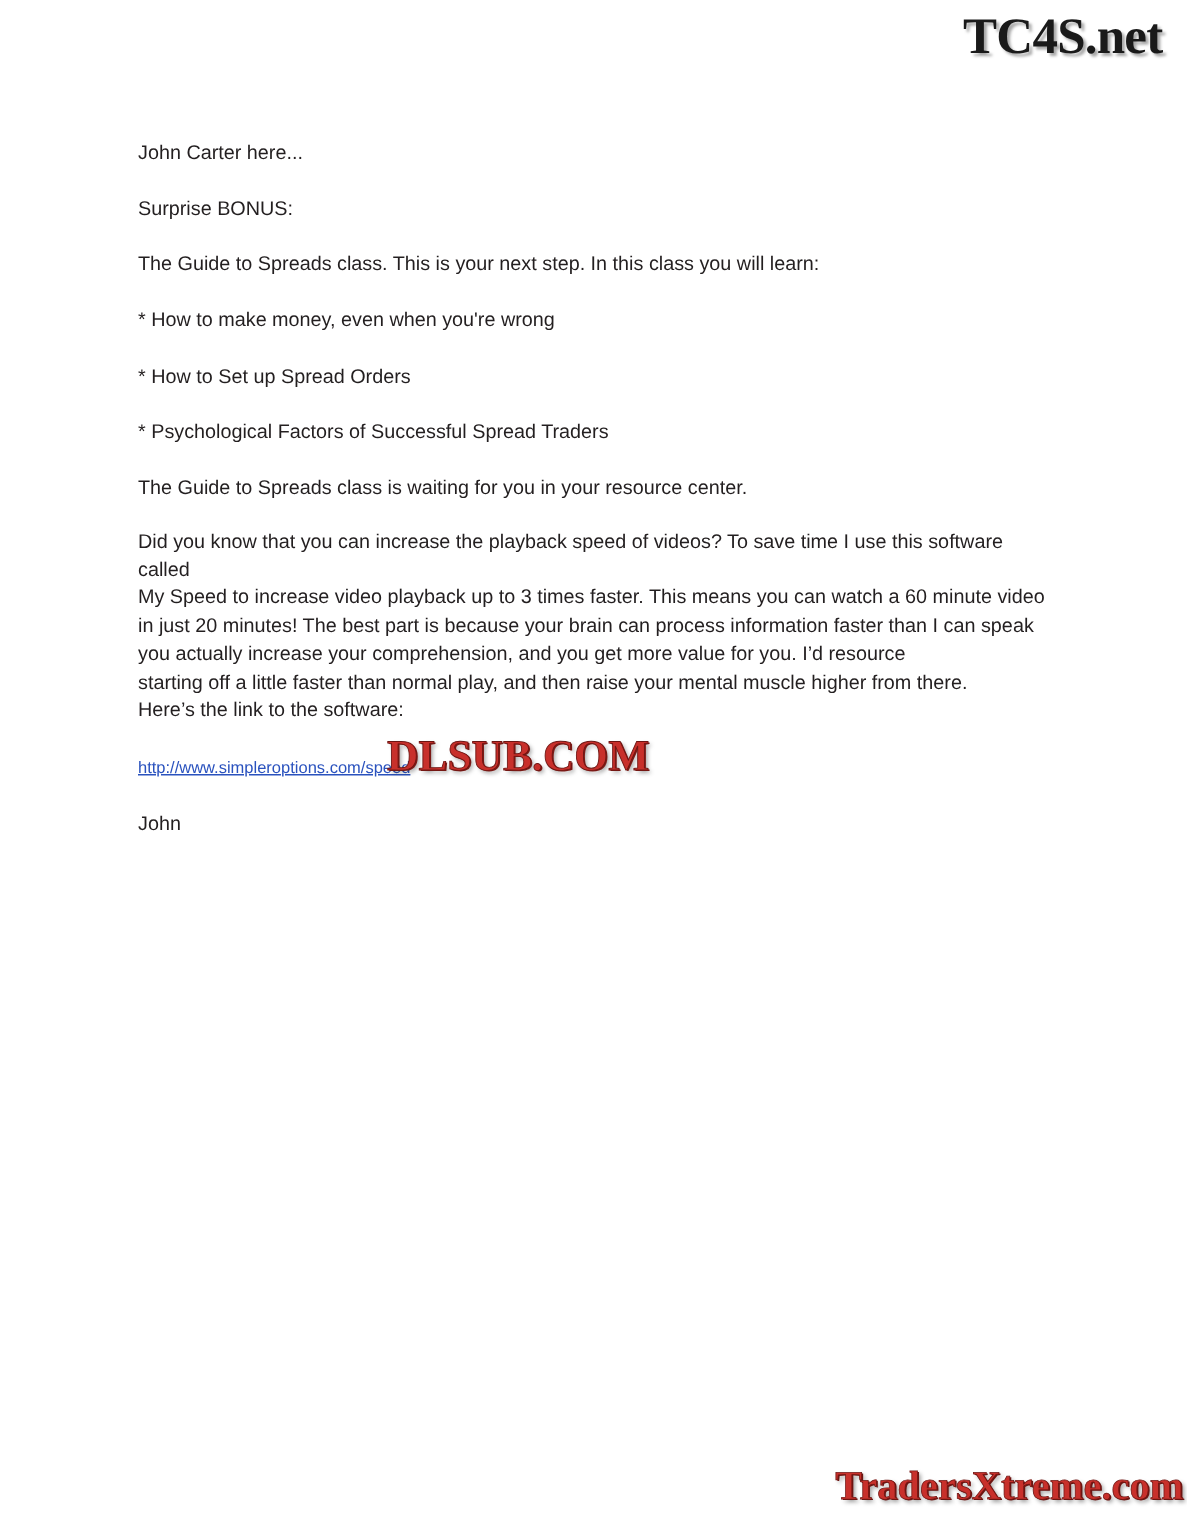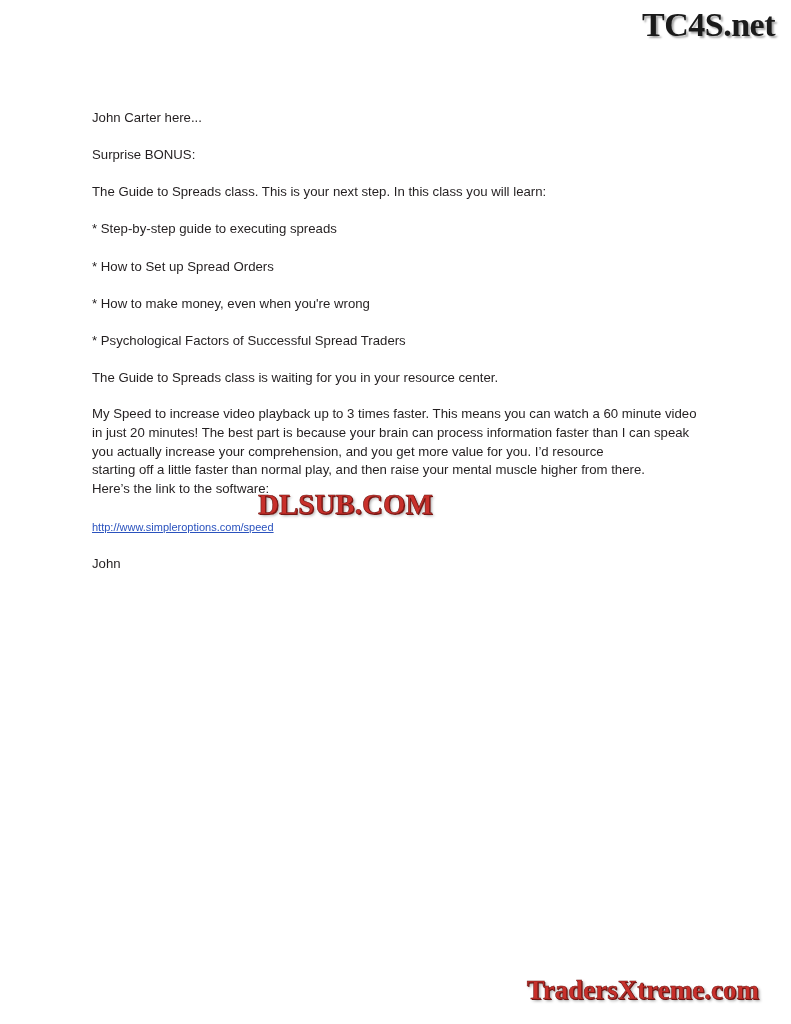--- a/index.html
+++ b/index.html
@@ -35,21 +35,20 @@
 
   
   .doc {
     position: absolute;
     left: 92px;
     top: 92px;
     width: 610px;
     color: #231f20;
     font-size: 13.2px;
     line-height: 1.45;
-    margin-top: 16px;
   }
   .doc p {
     margin: 0 0 18px 0;
   }
   .doc .block {
     margin: 0 0 18px 0;
     line-height: 1.42;
   }
   .doc .block div {
     white-space: normal;
@@ -71,21 +70,21 @@
     color: #c8302b;
     letter-spacing: 0px;
     text-shadow: 1px 1px 0 #7c1a16, 2px 2px 3px rgba(0,0,0,0.35);
     -webkit-text-stroke: 0.6px #6e1512;
     pointer-events: none;
   }
 
   
   .brand-bottom {
     position: absolute;
-    right: 32px;
+    right: 2px;
     bottom: 18px;
     font-family: "Liberation Serif", serif;
     font-size: 27px;
     font-weight: bold;
     color: #c8302b;
     text-shadow: 1px 1px 0 #6e1512, 2px 2px 3px rgba(0,0,0,0.4);
     -webkit-text-stroke: 0.5px #6e1512;
   }
 </style>
 </head>
@@ -97,28 +96,28 @@
 
   <div class="doc">
 
     <p>John Carter here...</p>
 
 
     <p>Surprise BONUS:</p>
 
     <p>The Guide to Spreads class. This is your next step. In this class you will learn:</p>
 
-    <p>* Step-by-step guide to executing spreads</p>
+    <p>* How to make money, even when you're wrong</p>
     <p>* How to Set up Spread Orders</p>
-    <p>* How to make money, even when you're wrong</p>
     <p>* Psychological Factors of Successful Spread Traders</p>
 
     <p>The Guide to Spreads class is waiting for you in your resource center.</p>
 
     <div class="block">
+      <div>Did you know that you can increase the playback speed of videos? To save time I use this software called</div>
       <div>My Speed to increase video playback up to 3 times faster. This means you can watch a 60 minute video</div>
       <div>in just 20 minutes! The best part is because your brain can process information faster than I can speak</div>
       <div>you actually increase your comprehension, and you get more value for you. I’d resource</div>
       <div>starting off a little faster than normal play, and then raise your mental muscle higher from there.</div>
       <div>Here’s the link to the software:</div>
     </div>
 
     <p>
       <a class="link" href="#">http://www.simpleroptions.com/speed</a>
     </p>

